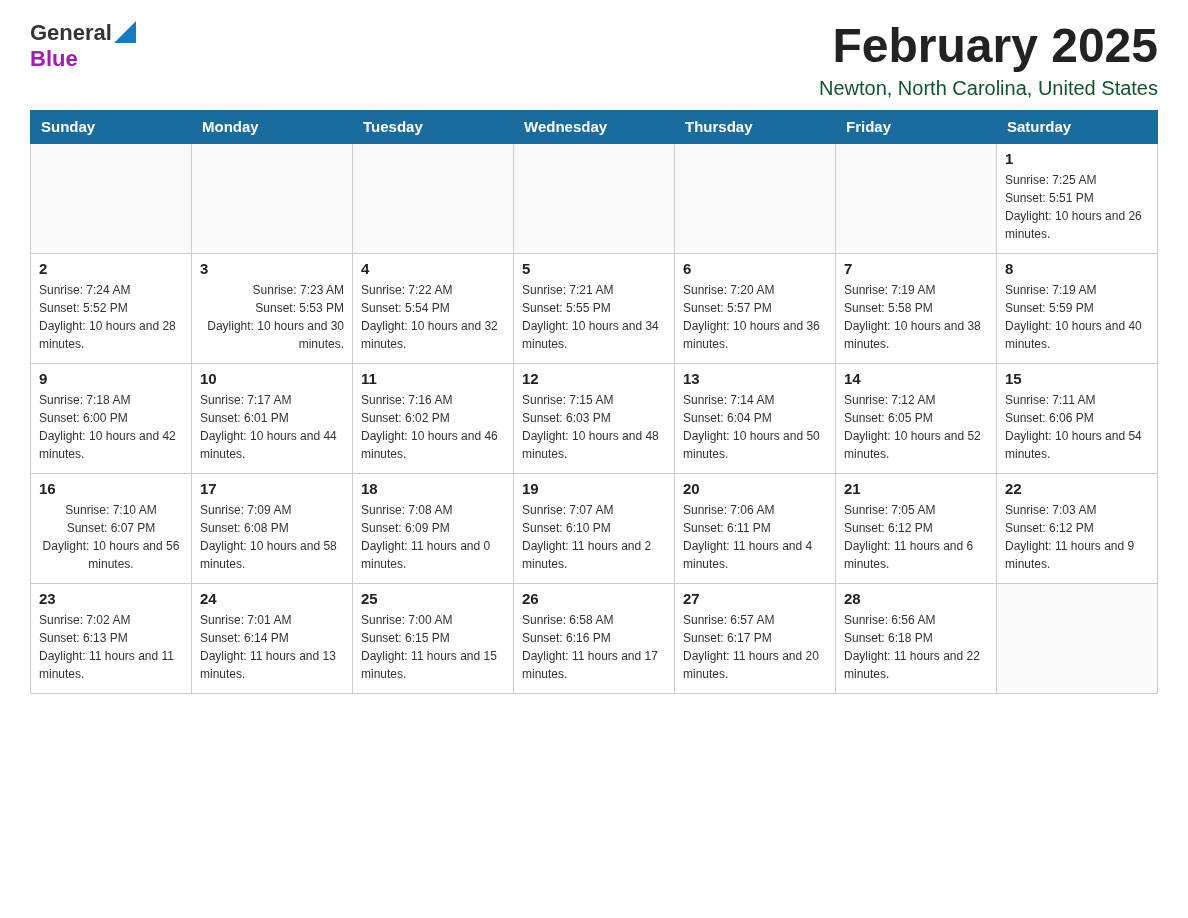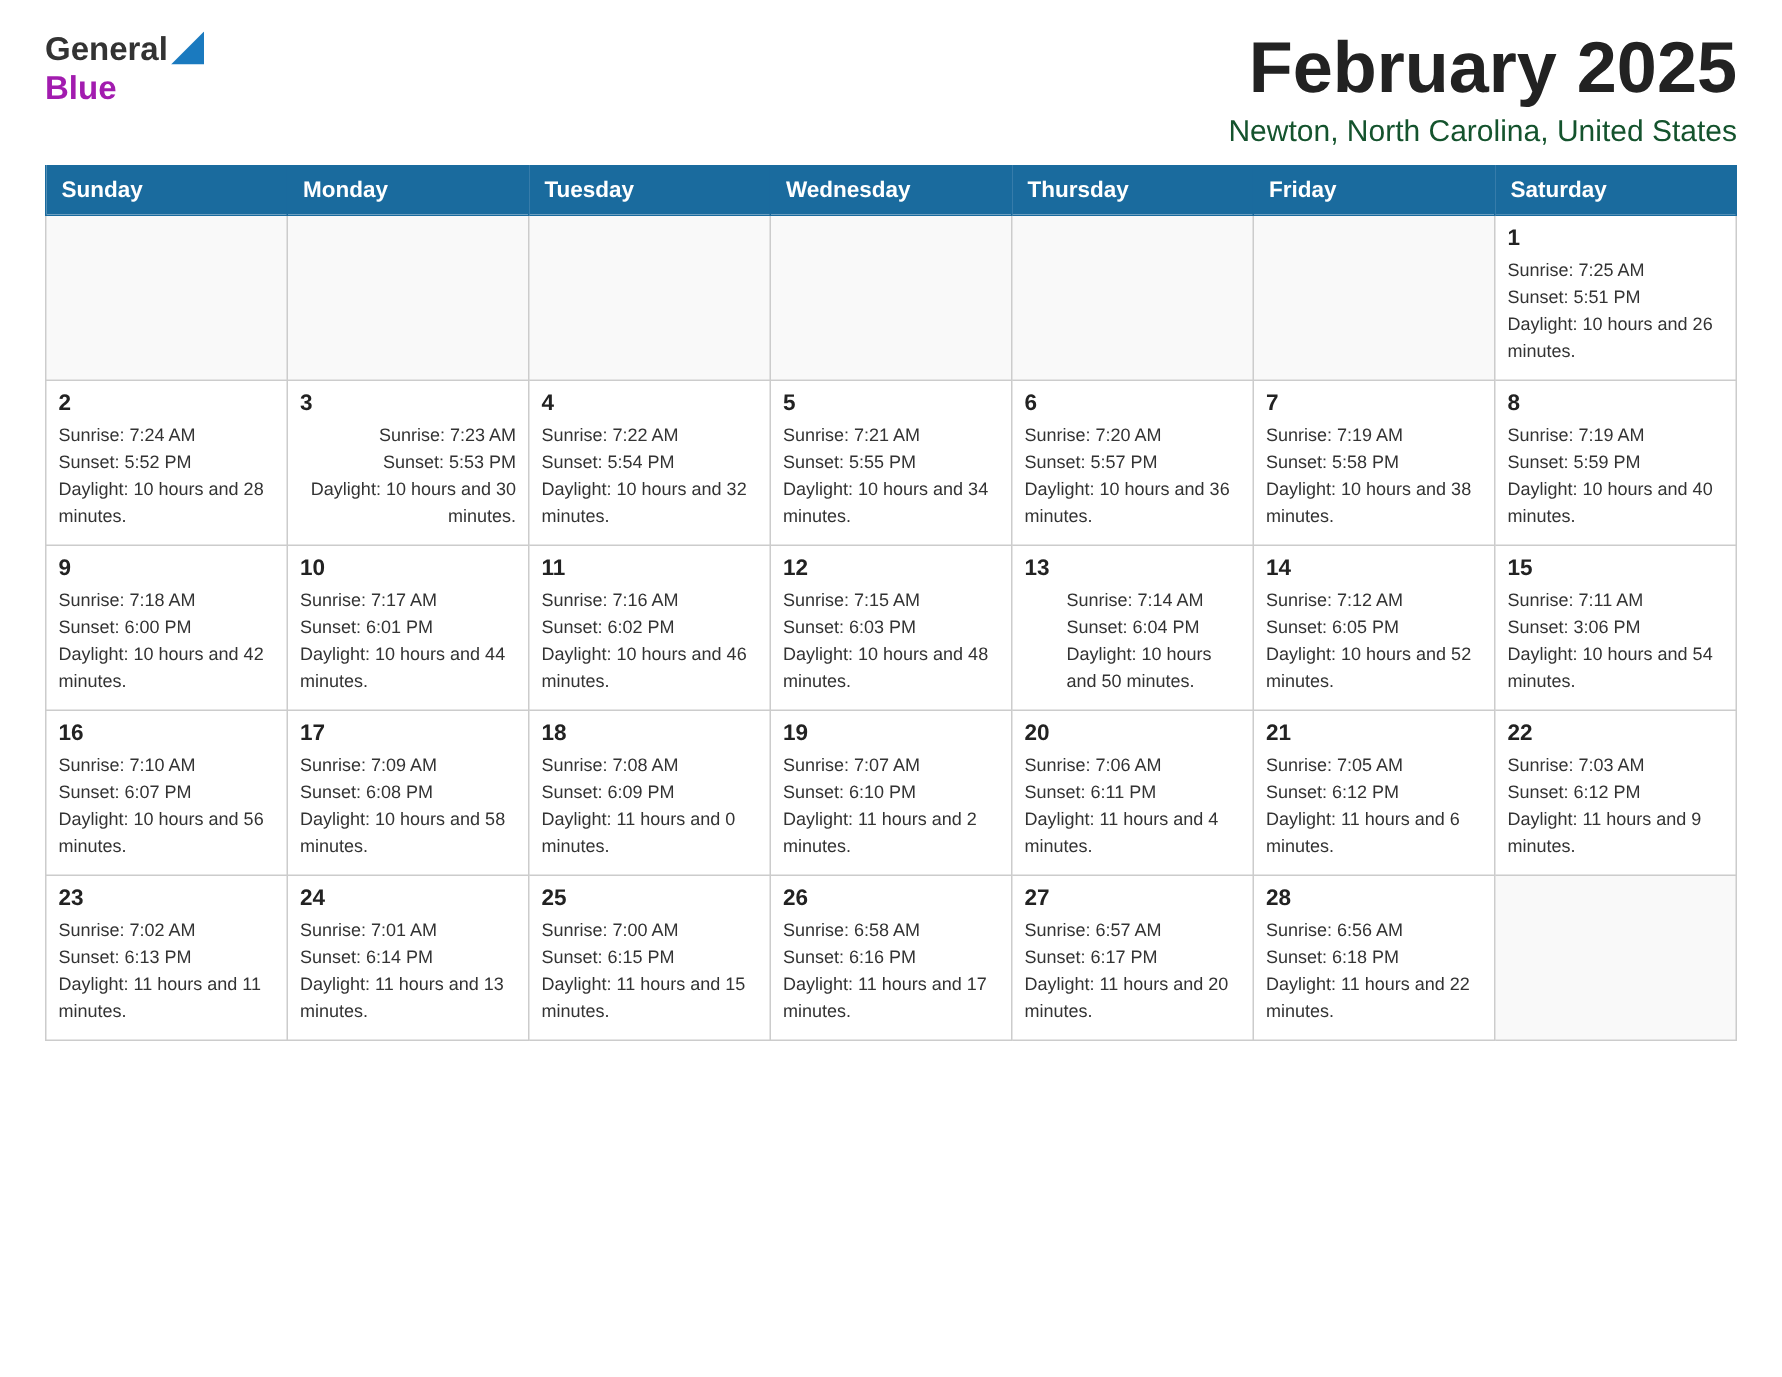--- a/index.html
+++ b/index.html
@@ -208,41 +208,41 @@
 Daylight: 10 hours and 46 minutes.</div>
         </td>
         <td>
           <span class="day-number">12</span>
           <div class="day-info" style="white-space: pre-line;">Sunrise: 7:15 AM
 Sunset: 6:03 PM
 Daylight: 10 hours and 48 minutes.</div>
         </td>
         <td>
           <span class="day-number">13</span>
-          <div class="day-info" style="white-space: pre-line; margin-left: 28px;">Sunrise: 7:14 AM
+          <div class="day-info" style="white-space: pre-line;">Sunrise: 7:14 AM
 Sunset: 6:04 PM
 Daylight: 10 hours and 50 minutes.</div>
         </td>
         <td>
           <span class="day-number">14</span>
           <div class="day-info" style="white-space: pre-line;">Sunrise: 7:12 AM
 Sunset: 6:05 PM
 Daylight: 10 hours and 52 minutes.</div>
         </td>
         <td>
           <span class="day-number">15</span>
           <div class="day-info" style="white-space: pre-line;">Sunrise: 7:11 AM
-Sunset: 3:06 PM
+Sunset: 6:06 PM
 Daylight: 10 hours and 54 minutes.</div>
         </td>
       </tr>
       <tr>
         <td>
           <span class="day-number">16</span>
-          <div class="day-info" style="white-space: pre-line;">Sunrise: 7:10 AM
+          <div class="day-info" style="white-space: pre-line; text-align: center;">Sunrise: 7:10 AM
 Sunset: 6:07 PM
 Daylight: 10 hours and 56 minutes.</div>
         </td>
         <td>
           <span class="day-number">17</span>
           <div class="day-info" style="white-space: pre-line;">Sunrise: 7:09 AM
 Sunset: 6:08 PM
 Daylight: 10 hours and 58 minutes.</div>
         </td>
         <td>

